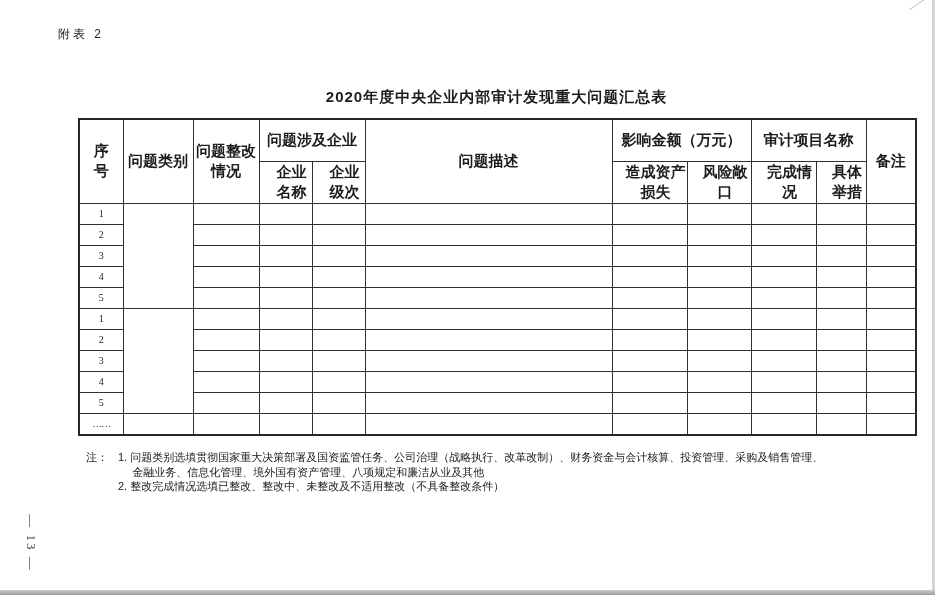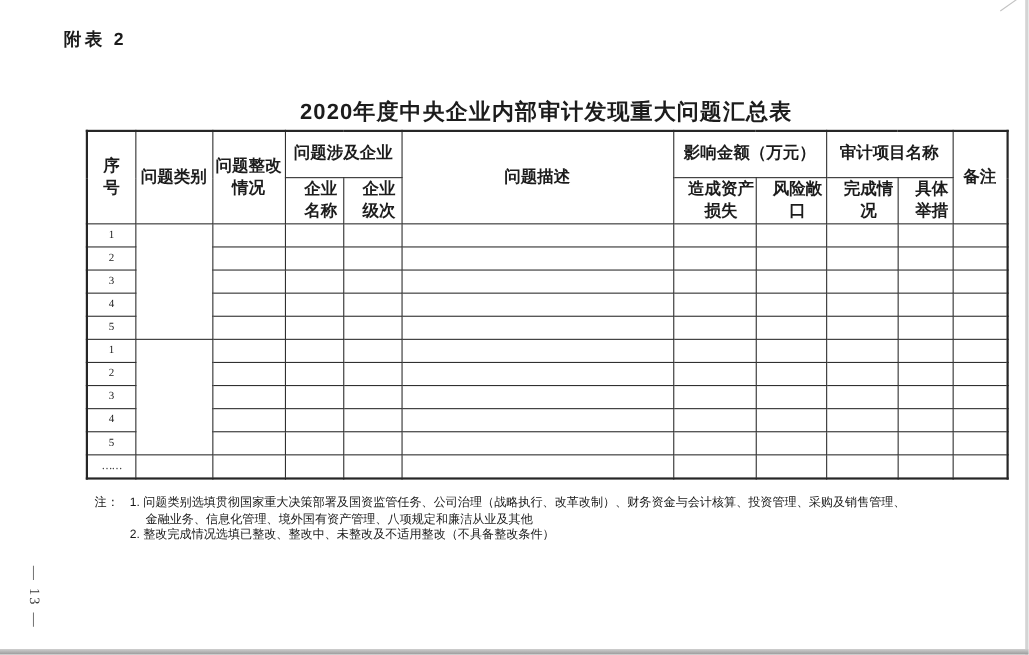--- a/index.html
+++ b/index.html
@@ -3,25 +3,25 @@
 <meta charset="utf-8">
 <style>
   html,body{margin:0;padding:0;}
   body{
     width:935px;height:595px;position:relative;overflow:hidden;
     background:#ffffff;color:#1c1c1c;
     font-family:"Liberation Sans", sans-serif;
   }
   .attachment-label{
     position:absolute;left:58px;top:26px;
-    font-size:16px;font-weight:bold;letter-spacing:3px;text-align:right;
+    font-size:12px;font-weight:normal;letter-spacing:3px;text-align:right;
   }
   .doc-title{
     position:absolute;left:78px;top:88px;width:837px;
-    text-align:center;font-size:20px;font-weight:bold;letter-spacing:1px;
+    text-align:center;font-size:15px;font-weight:bold;letter-spacing:1px;
   }
   table.form{
     position:absolute;left:78px;top:118px;width:837px;
     border-collapse:collapse;table-layout:fixed;
     border:2px solid #262626;
   }
   .form th,.form td{
     border:1px solid #303030;padding:0;margin:0;
     text-align:center;vertical-align:middle;overflow:hidden;
   }

